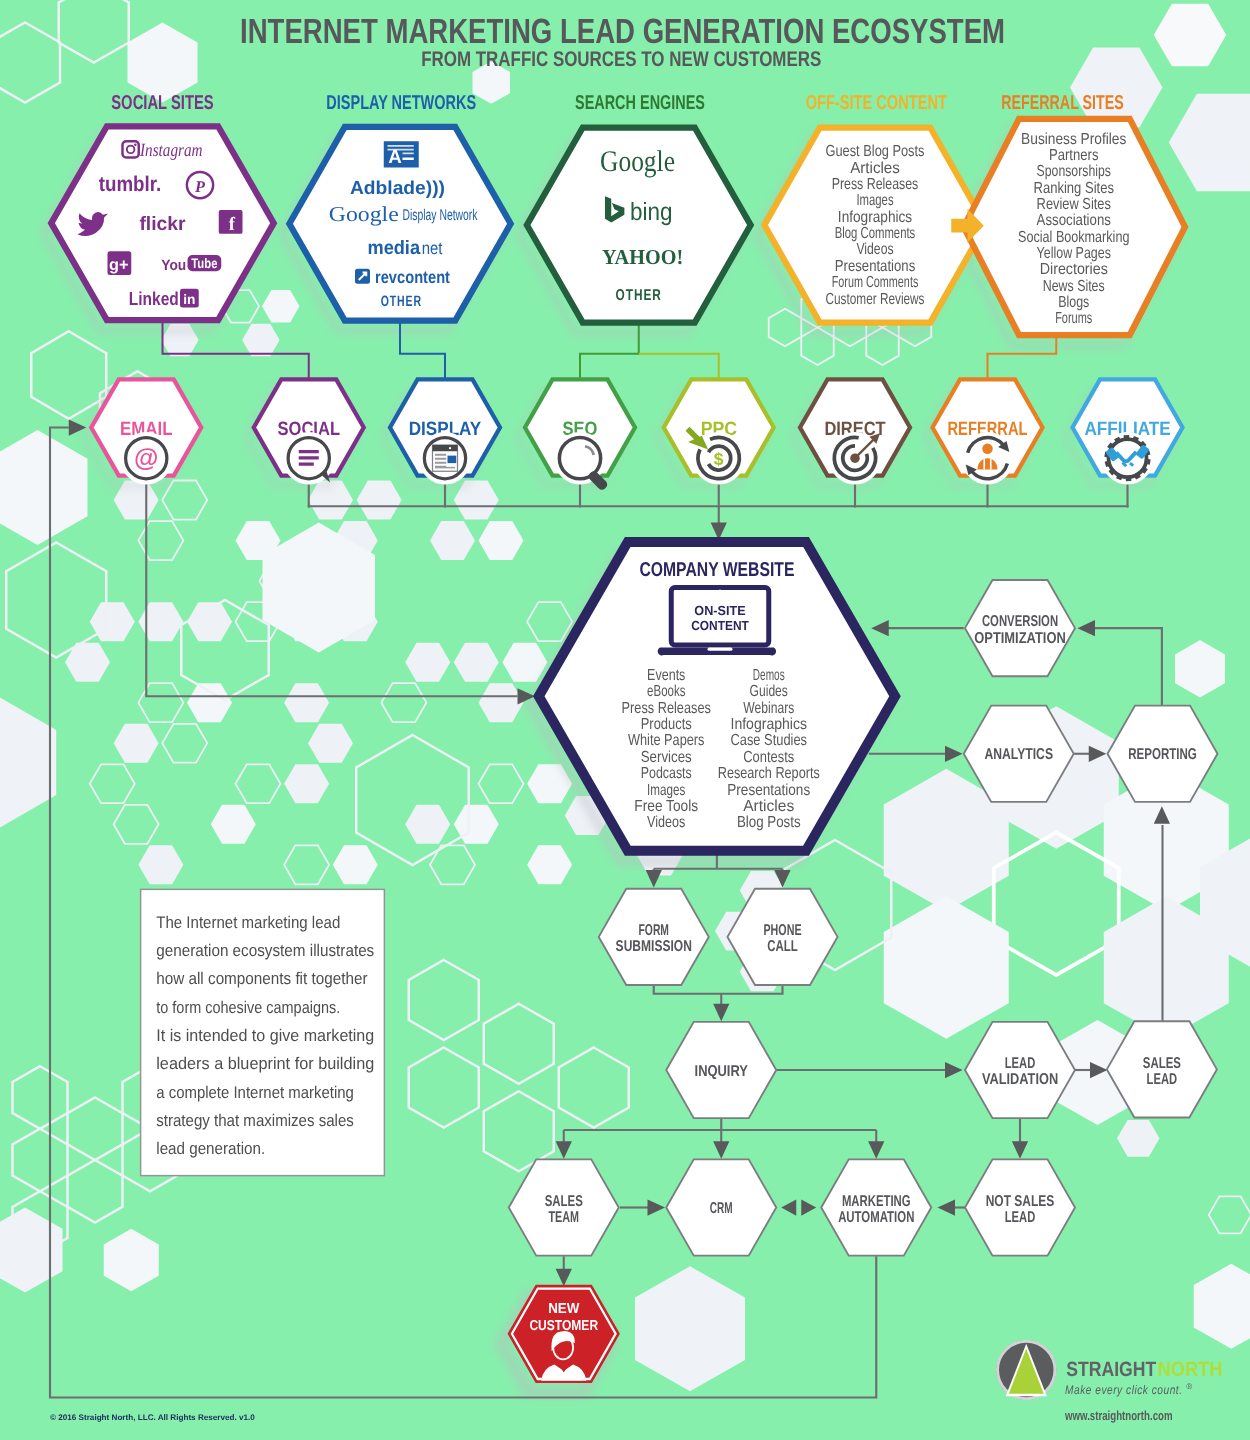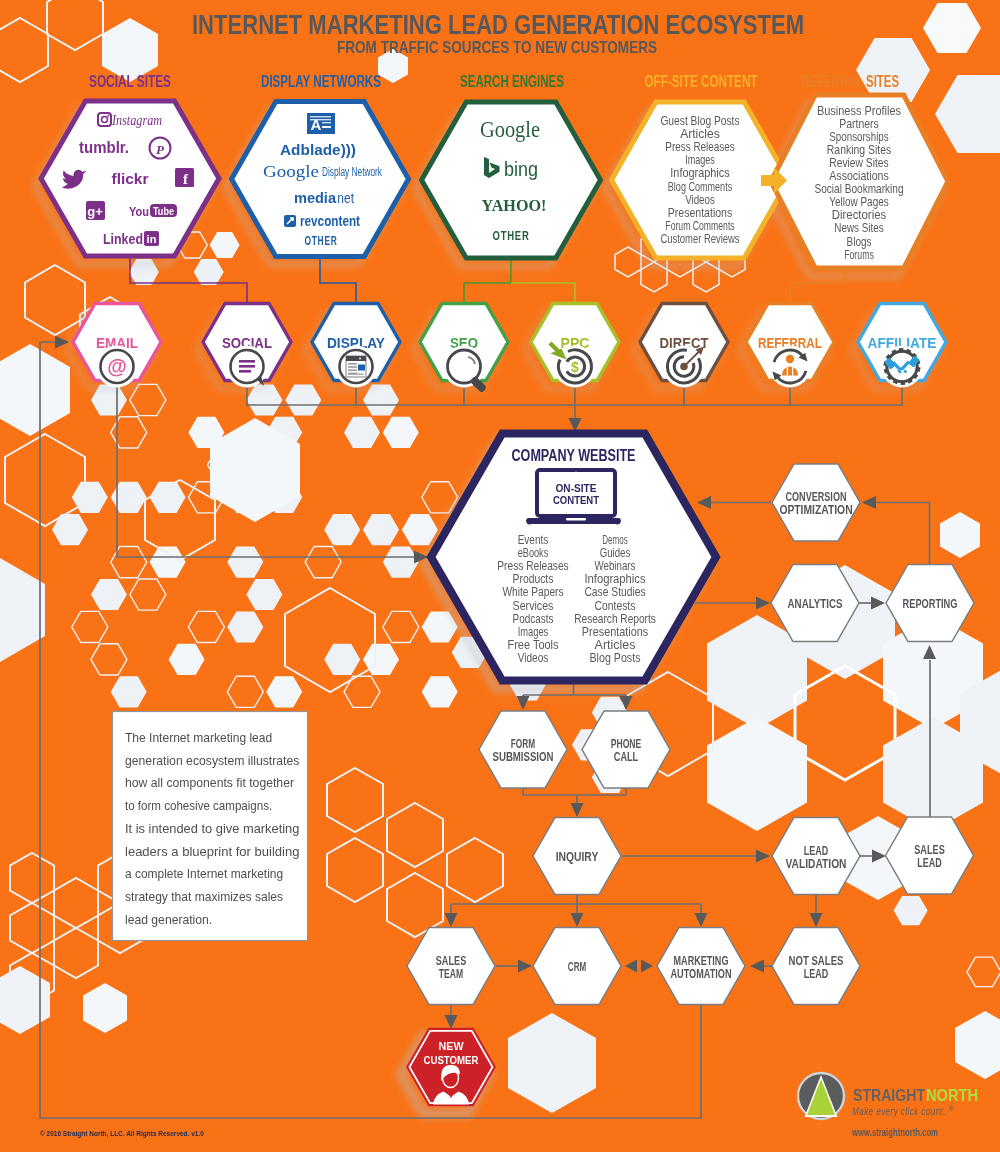--- a/index.html
+++ b/index.html
@@ -1,16 +1,16 @@
 <!DOCTYPE html>
 <html><head>
 <meta charset="utf-8">
 <style>
 html,body{margin:0;padding:0;background:#ffffff;}
-.page{position:relative;width:1000px;height:1152px;overflow:hidden;background:#f97316;font-family:"Liberation Sans",sans-serif;}
+.page{position:relative;width:1000px;height:1152px;overflow:hidden;background:#86efac;font-family:"Liberation Sans",sans-serif;}
 </style>
 </head>
 <body>
 <div class="page">
 <svg width="1000" height="1152" viewBox="0 0 1000 1152">
 <g>
         <polygon points="90.9,400.0 99.9,384.4 117.9,384.4 126.9,400.0 117.9,415.6 99.9,415.6" fill="#eef2f7"></polygon>
         <polygon points="129.8,400.0 138.8,384.4 156.8,384.4 165.8,400.0 156.8,415.6 138.8,415.6" fill="none" stroke="#ecf0f5" stroke-width="1.4"></polygon>
         <polygon points="246.4,400.0 255.4,384.4 273.4,384.4 282.4,400.0 273.4,415.6 255.4,415.6" fill="#eef2f7"></polygon>
         <polygon points="285.3,400.0 294.3,384.4 312.3,384.4 321.3,400.0 312.3,415.6 294.3,415.6" fill="#eef2f7"></polygon>

